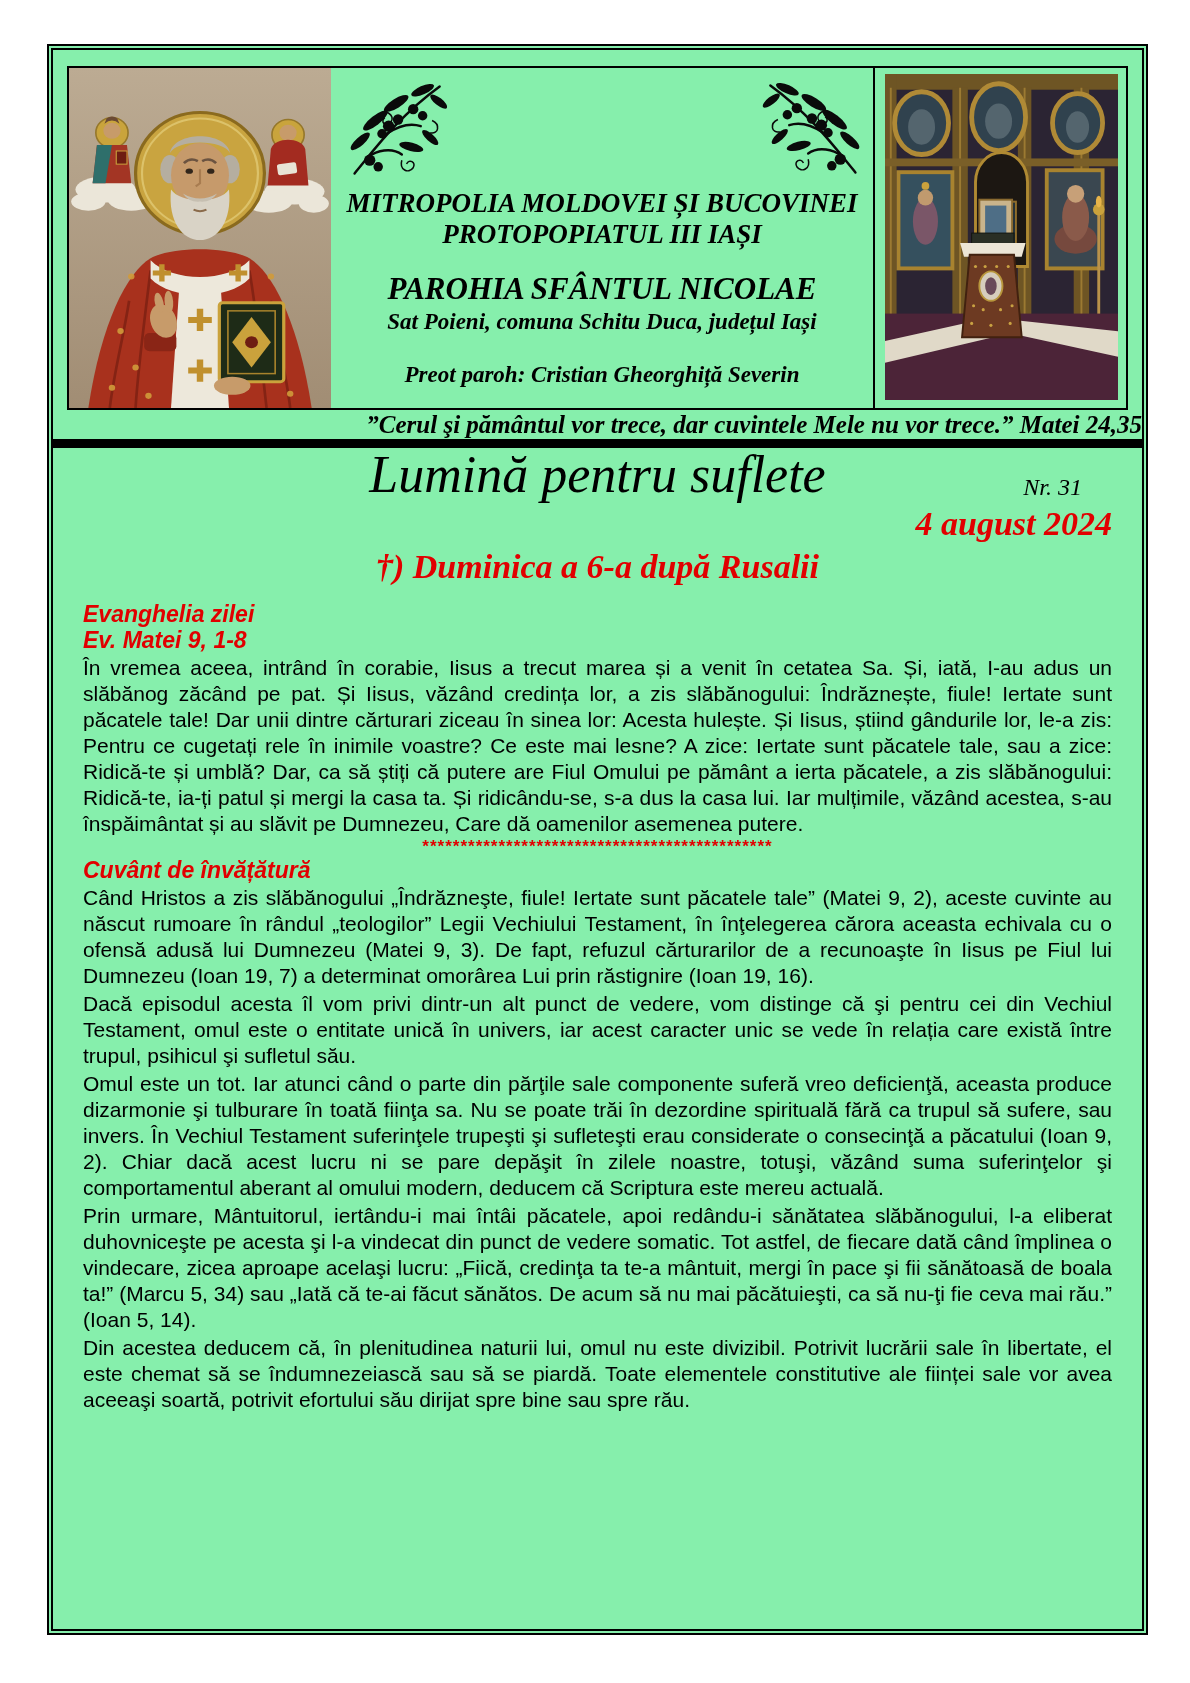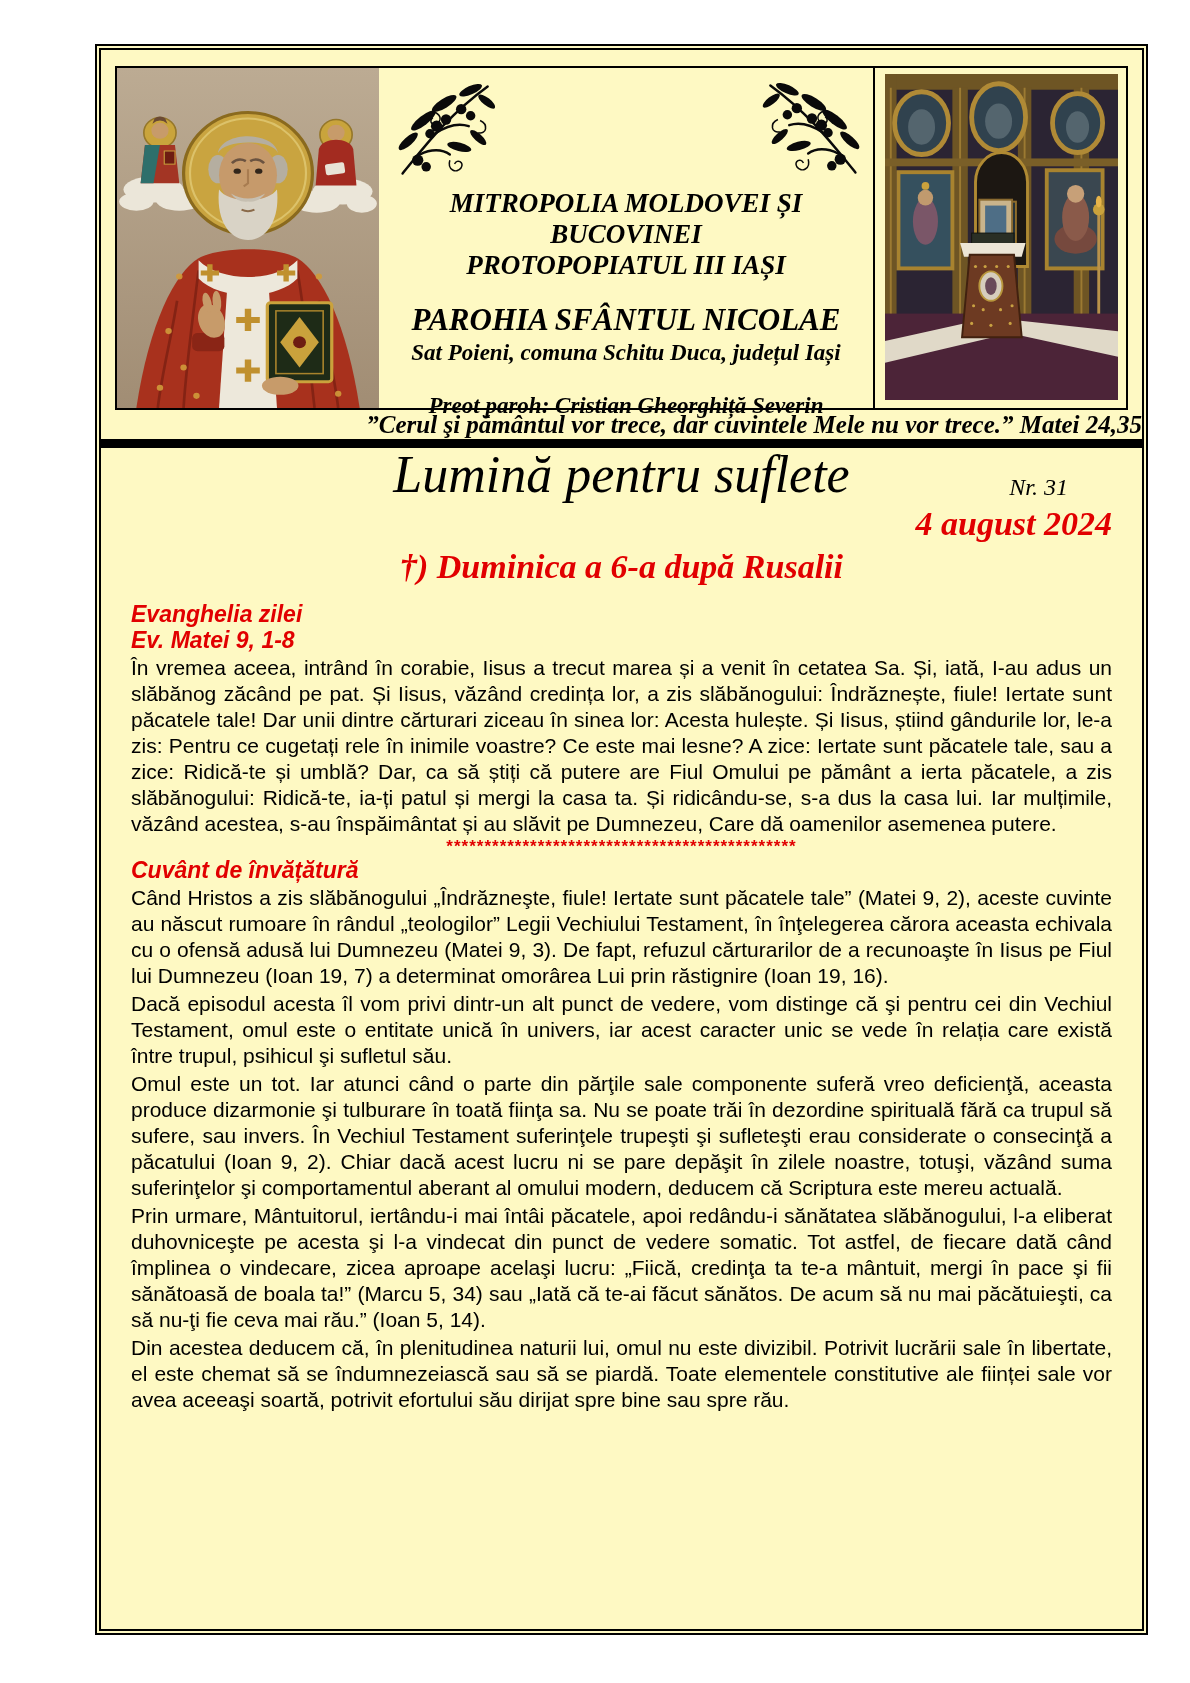--- a/index.html
+++ b/index.html
@@ -1,19 +1,19 @@
 <!DOCTYPE html>
 <html><head>
 <meta charset="utf-8">
 <style>
   html,body{margin:0;padding:0;background:#ffffff;}
   .page{position:relative;width:1190px;height:1683px;background:#ffffff;overflow:hidden;
         font-family:"Liberation Serif","DejaVu Serif",serif;color:#000;}
   .outer-frame{position:absolute;left:47px;top:44px;right:42px;bottom:48px;
-        border:6px double #000;background:#fef9c3;box-sizing:border-box;margin-left:48px;}
+        border:6px double #000;background:#86efac;box-sizing:border-box;}
   
   .header-box{margin:16px 14px 0 14px;border:2px solid #000;height:344px;display:flex;box-sizing:border-box;}
   .icon-cell{width:262px;flex:none;}
   .icon-cell svg{display:block;width:100%;height:100%;}
   .center-cell{flex:1;position:relative;border-right:2px solid #000;text-align:center;box-sizing:border-box;}
   .photo-cell{width:251px;flex:none;padding:6px 8px 8px 10px;box-sizing:border-box;}
   .photo-cell svg{display:block;width:100%;height:100%;}
   .ornament{position:absolute;}
   .ornament.left{left:14px;top:9px;width:108px;height:104px;}
   .ornament.right{right:10px;top:2px;width:104px;height:116px;transform:scaleX(-1);}
@@ -22,21 +22,21 @@
   .parish{font-weight:bold;font-style:italic;font-size:31px;line-height:34px;margin-top:22px;}
   .address{font-weight:bold;font-style:italic;font-size:23px;line-height:26px;margin-top:3px;}
   .priest{font-weight:bold;font-style:italic;font-size:23px;line-height:26px;margin-top:27px;}
   
   .quote{text-align:right;font-weight:bold;font-style:italic;font-size:25px;line-height:28px;margin-top:1px;}
   .black-bar{height:9px;background:#000;}
   
   .content{padding:0 30px;}
   .masthead{position:relative;text-align:center;}
   .bulletin-title{font-style:italic;font-size:52px;line-height:54px;}
-  .issue-no{position:absolute;right:44px;top:26px;font-style:italic;font-size:24px;}
+  .issue-no{position:absolute;right:30px;top:26px;font-style:italic;font-size:24px;}
   .red{color:#e10000;}
   .red-date{font-weight:bold;font-style:italic;font-size:34px;line-height:44px;text-align:right;}
   .red-feast{font-weight:bold;font-style:italic;font-size:34px;line-height:42px;text-align:center;}
   .section-heading{font-family:"Liberation Sans","DejaVu Sans",sans-serif;
         font-weight:bold;font-style:italic;font-size:23px;line-height:26px;}
   .first-heading{margin-top:13px;}
   .body-text{font-family:"Liberation Sans","DejaVu Sans",sans-serif;
         font-size:21px;line-height:26px;text-align:justify;}
   .body-text p{margin:2px 0 0 0;}
   .separator{text-align:center;font-family:"Liberation Sans","DejaVu Sans",sans-serif;

